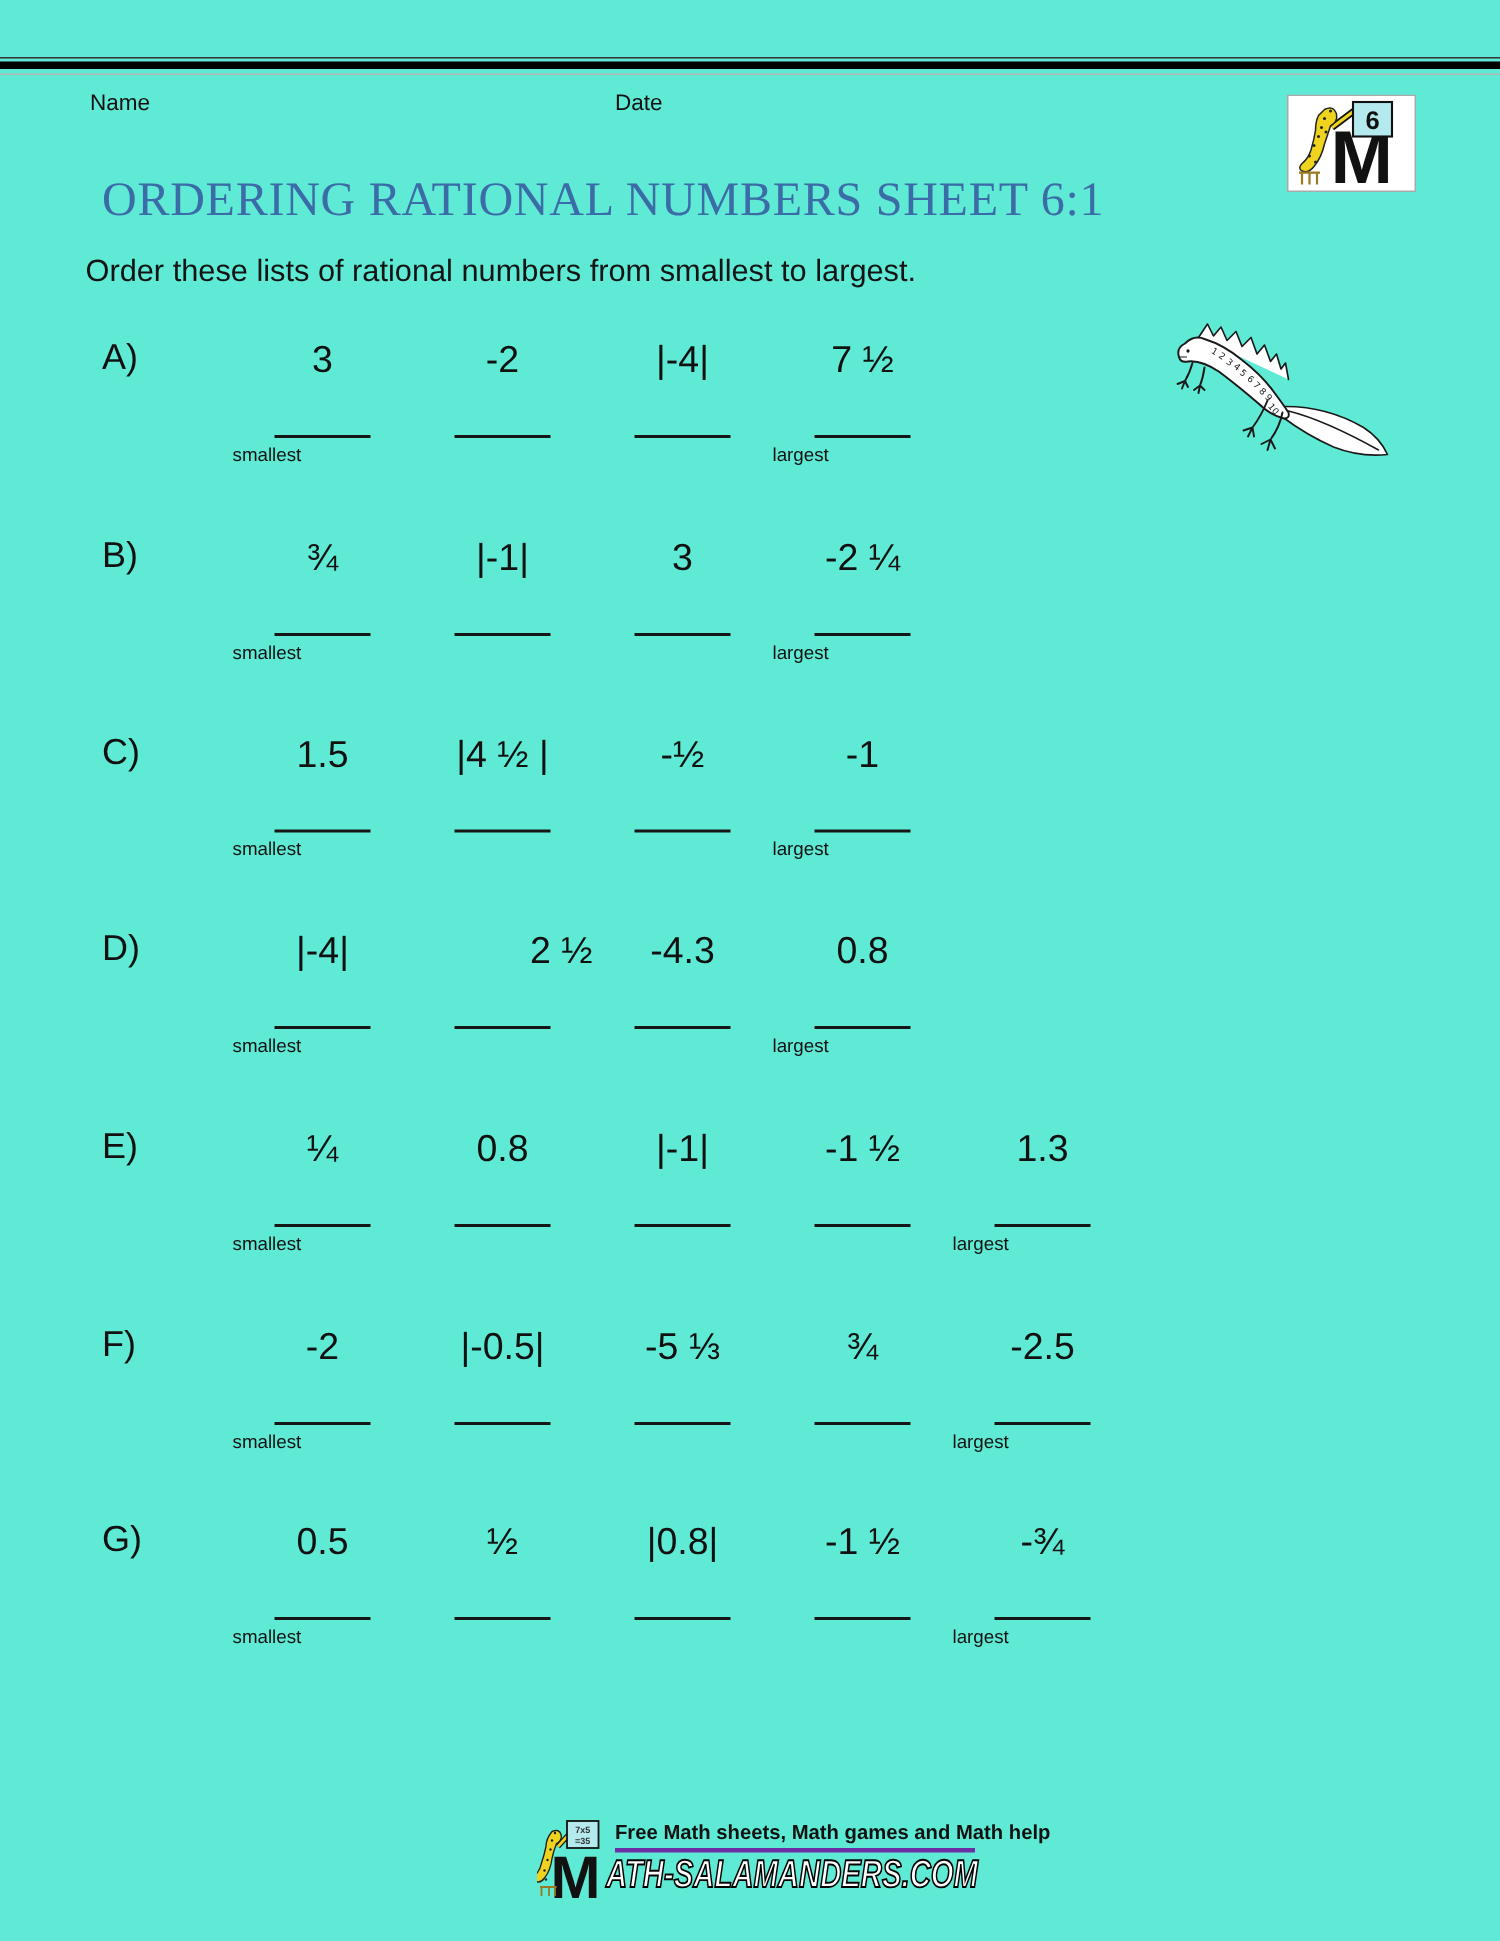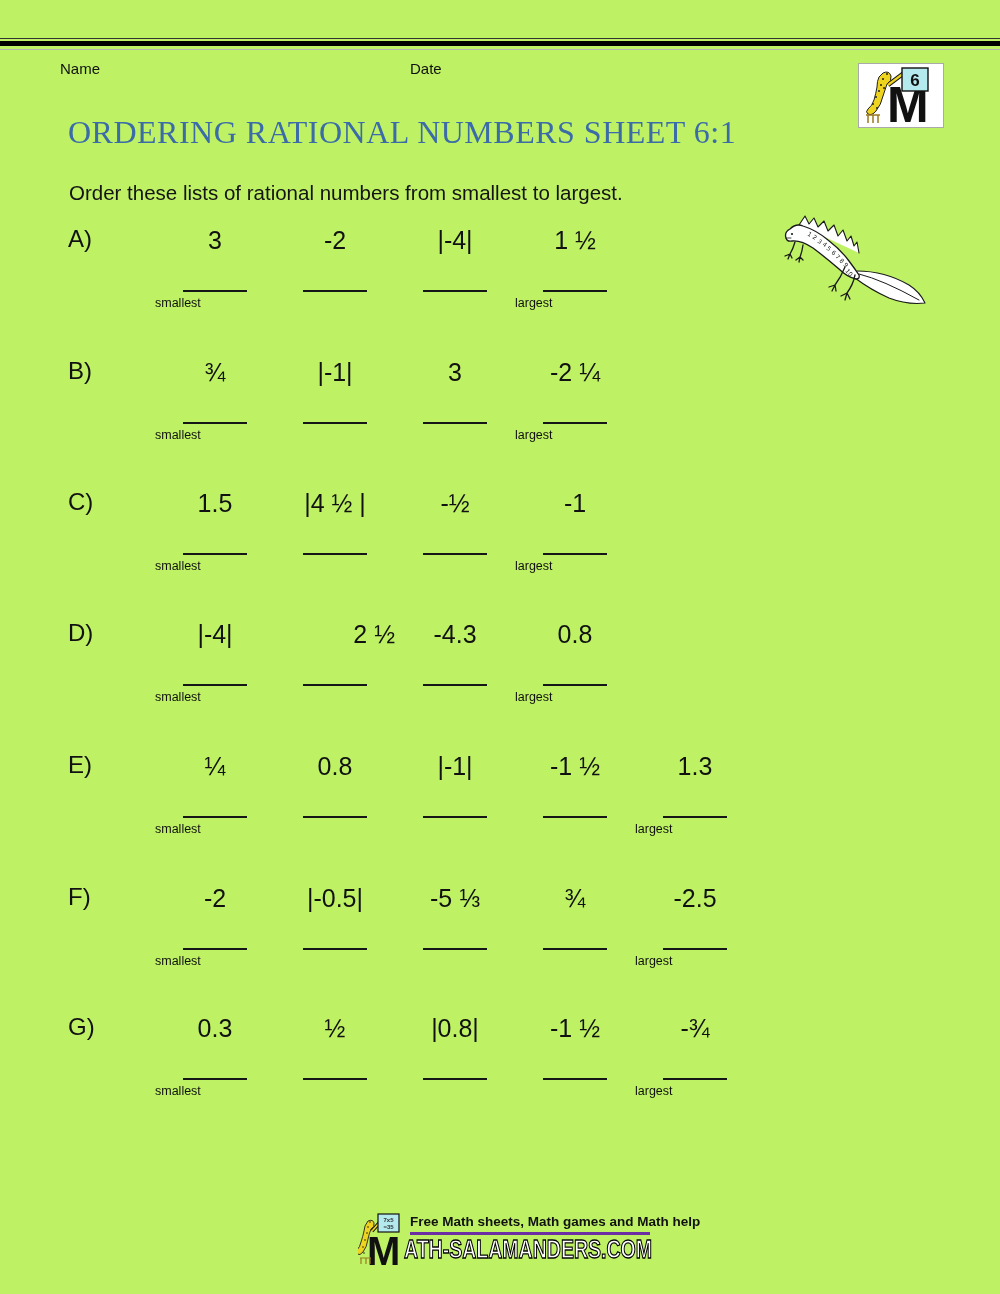--- a/index.html
+++ b/index.html
@@ -1,54 +1,54 @@
 <!DOCTYPE html>
 <html><head>
 <meta charset="utf-8">
 <style>
   html,body{margin:0;padding:0;background:#fff;}
   .page{
-    position:relative;width:1000px;height:1294px;background:#bef264;
+    position:relative;width:1000px;height:1294px;background:#5eead4;
     font-family:"Liberation Sans",sans-serif;color:#111;overflow:hidden;
   }
   
   .rule-a{position:absolute;left:0;top:38px;width:100%;height:1px;background:#333;}
   .rule-b{position:absolute;left:0;top:41px;width:100%;height:5px;background:#000;}
   .rule-c{position:absolute;left:0;top:49px;width:100%;height:1px;background:#b5b5b5;}
 
   .name-label{position:absolute;left:60px;top:60px;font-size:15px;}
   .date-label{position:absolute;left:410px;top:60px;font-size:15px;}
 
   .corner-logo{position:absolute;left:858px;top:63px;}
 
   .title{
     position:absolute;left:56px;top:102px;margin:12px;
     font-family:"Liberation Serif",serif;font-weight:400;
     font-size:32px;letter-spacing:.5px;color:#3c6ca8;white-space:nowrap;
   }
   .instruction{
-    position:absolute;left:57px;top:169px;margin:12px;
+    position:absolute;left:57px;top:169px;margin:0;
     font-size:20.5px;color:#141414;white-space:nowrap;text-align:center;
   }
   .newt{position:absolute;left:783px;top:211px;}
 
   
   .row{position:absolute;left:0;width:1000px;height:112px;}
   .row-label{position:absolute;left:68px;top:2px;font-size:24px;}
   .cell{position:absolute;top:0;width:120px;text-align:center;}
   .num{font-size:25px;height:34px;line-height:34px;white-space:pre;}
   .blank{position:absolute;left:28px;top:67px;width:64px;height:0;border-bottom:2.5px solid #161616;}
   .hint{position:absolute;left:0;top:73px;width:120px;font-size:12.5px;text-align:left;color:#111;}
 
   
   .footer{position:absolute;left:358px;top:1212px;width:300px;height:58px;}
   .f-icon{position:absolute;left:0;top:1px;}
   .tagline{position:absolute;left:52px;top:2px;font-size:13.5px;font-weight:bold;white-space:nowrap;}
   .purple-rule{position:absolute;left:52px;top:20px;width:240px;height:3px;background:#6b2fa3;}
-  .wordmark{position:absolute;left:45px;top:22px;}
+  .wordmark{position:absolute;left:45px;top:22px;font-style:italic;}
 </style>
 </head>
 <body>
 
 <div class="page">
 
   <div class="rule-a"></div>
   <div class="rule-b"></div>
   <div class="rule-c"></div>
 
@@ -120,21 +120,21 @@
           <div class="num">-2</div>
           <div class="blank"></div>
           <div class="hint"></div>
         </div>
         <div class="cell" style="left: 395px;">
           <div class="num">|-4|</div>
           <div class="blank"></div>
           <div class="hint"></div>
         </div>
         <div class="cell" style="left: 515px;">
-          <div class="num">1 ½</div>
+          <div class="num">7 ½</div>
           <div class="blank"></div>
           <div class="hint">largest</div>
         </div>
       </div>
       <div class="row" style="top: 355px;">
         <div class="row-label">B)</div>
         <div class="cell" style="left: 155px;">
           <div class="num">¾</div>
           <div class="blank"></div>
           <div class="hint">smallest</div>
@@ -253,21 +253,21 @@
         </div>
         <div class="cell" style="left: 635px;">
           <div class="num">-2.5</div>
           <div class="blank"></div>
           <div class="hint">largest</div>
         </div>
       </div>
       <div class="row" style="top: 1011px;">
         <div class="row-label">G)</div>
         <div class="cell" style="left: 155px;">
-          <div class="num">0.3</div>
+          <div class="num">0.5</div>
           <div class="blank"></div>
           <div class="hint">smallest</div>
         </div>
         <div class="cell" style="left: 275px;">
           <div class="num">½</div>
           <div class="blank"></div>
           <div class="hint"></div>
         </div>
         <div class="cell" style="left: 395px;">
           <div class="num">|0.8|</div>

